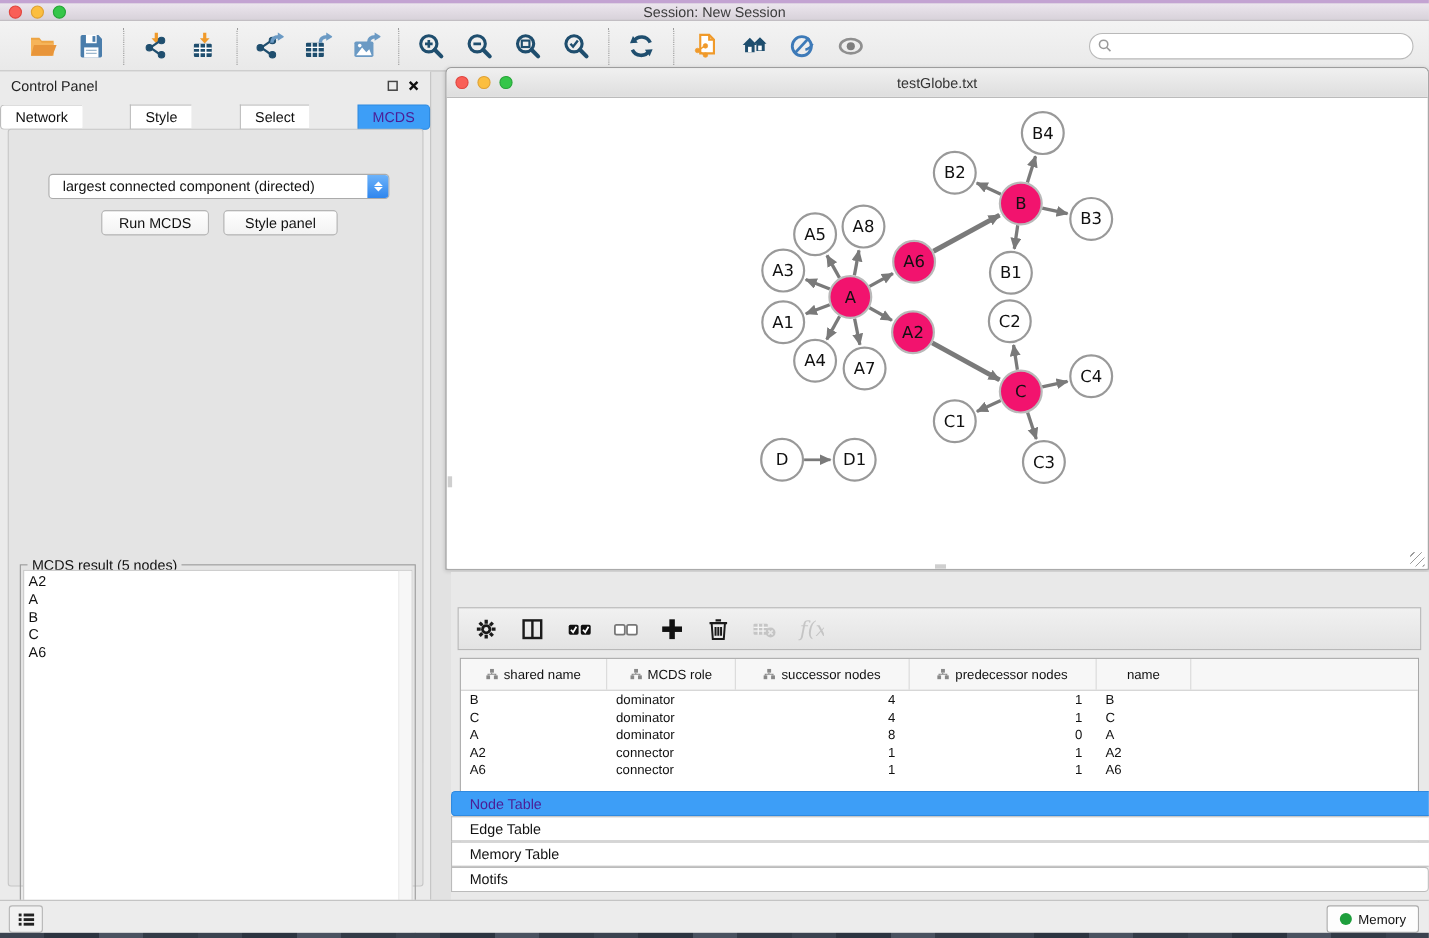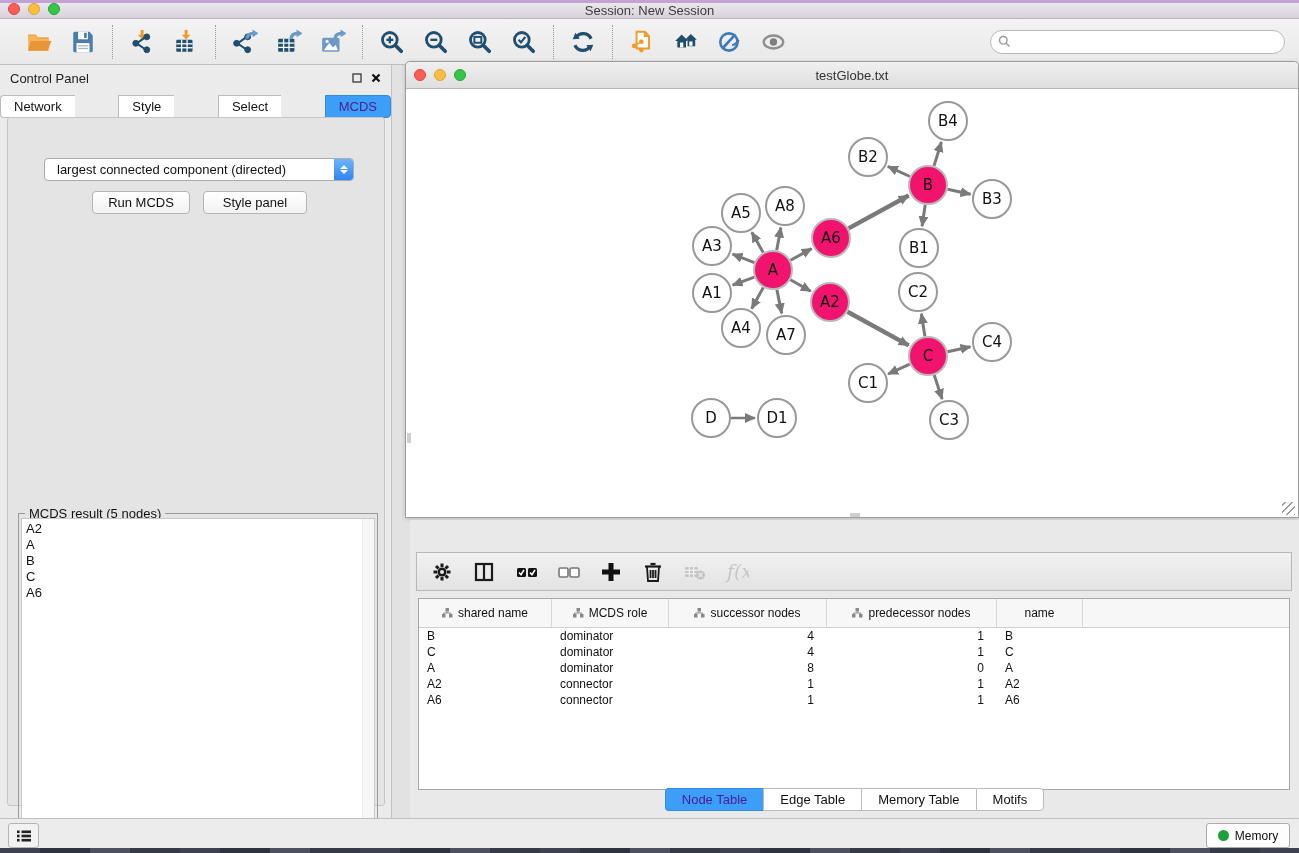--- a/index.html
+++ b/index.html
@@ -2,21 +2,21 @@
 <html><head>
 <meta charset="utf-8">
 <style>
   * { margin:0; padding:0; box-sizing:border-box; }
   html,body { width:1299px; height:853px; font-family:"Liberation Sans",sans-serif; background:#e2e2e2; overflow:hidden; position:relative; }
   .abs { position:absolute; }
 
   
   #titlebar { left:0; top:0; width:1299px; height:19px;
     background:linear-gradient(#ece6ee,#d8d2da); border-top:3px solid #c3a3d2; border-bottom:1px solid #b9b4bb;
-    display:flex; align-items:flex-start; }
+    display:flex; align-items:center; }
   .lights { display:flex; gap:8px; margin-left:8px; }
   .light { width:12px; height:12px; border-radius:50%; }
   .red{background:#f95f57;border:1px solid #e0443e;} .yellow{background:#fbbe3f;border:1px solid #dfa133;} .green{background:#35c649;border:1px solid #24a436;}
   #titlebar .title { position:absolute; left:0; right:0; text-align:center; font-size:13px; color:#3c3c3c; }
 
   
   #toolbar { left:0; top:19px; width:1299px; height:46px; background:linear-gradient(#f3f3f3,#e9e9e9);
     border-bottom:1px solid #bfbfbf; display:flex; align-items:center; padding:0 10px; }
   .tb-group { display:flex; align-items:center; gap:6px; padding:0 10px; }
   .tb-sep { width:1px; height:34px; border-left:1px dotted #9b9b9b; }
@@ -68,21 +68,21 @@
   #table-panel { left:410px; top:520px; width:889px; height:298px; background:#e9e9e9; }
   #tp-toolbar { position:absolute; left:6px; top:32px; right:7px; height:39px; background:linear-gradient(#f1f1f1,#e3e3e3);
     border:1px solid #b8b8b8; display:flex; align-items:center; gap:14px; padding-left:12px; }
   .tp-icon { display:flex; align-items:center; justify-content:center; width:28px; height:30px; }
   #data-table { position:absolute; left:8px; top:78px; right:9px; height:192px; background:#fff; border:1px solid #a8a8a8; overflow:hidden; }
   .thead { display:flex; height:29px; background:#f7f7f7; border-bottom:1px solid #cfcfcf; }
   .th { display:flex; align-items:center; justify-content:center; gap:5px; font-size:12px; color:#111; border-right:1px solid #d9d9d9; }
   .trow { display:flex; height:16px; font-size:12px; color:#111; }
   .td { padding:0 8px; display:flex; align-items:center; }
   .td.right { justify-content:flex-end; padding-right:13px; }
-  #tp-tabs { position:absolute; left:0; right:0; bottom:7px; display:flex; justify-content:center; }
+  #tp-tabs { position:absolute; left:0; right:0; bottom:7px; display:flex; justify-content:center;flex-direction:column; }
   #tp-tabs .seg-tab { padding:3px 16px; }
 
   
   #statusbar { left:0; top:818px; width:1299px; height:30px; background:#ececec; border-top:1px solid #c0c0c0; }
   #list-btn { position:absolute; left:8px; top:4px; width:31px; height:25px; background:#f2f2f2; border:1px solid #b5b5b5;
     border-radius:3px; display:flex; align-items:center; justify-content:center; }
   #memory-btn { position:absolute; right:9px; top:4px; width:84px; height:25px; background:#fdfdfd; border:1px solid #ababab;
     border-radius:3px; display:flex; align-items:center; justify-content:center; gap:6px; font-size:12px; color:#111; }
   #memory-dot { width:11px; height:11px; border-radius:50%; background:#1e9e3c; }
   #desktop-strip { left:0; top:848px; width:1299px; height:5px;

